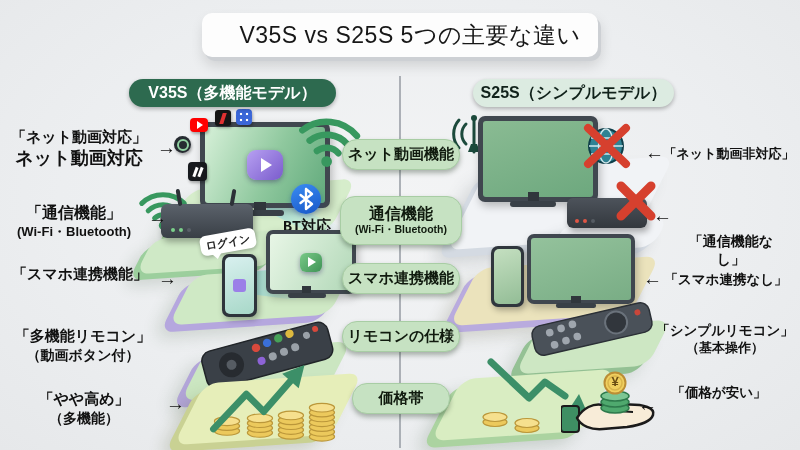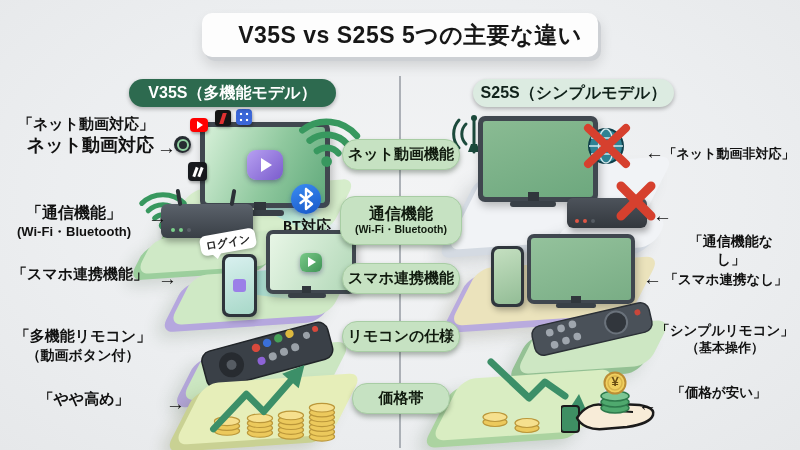--- a/index.html
+++ b/index.html
@@ -8,21 +8,21 @@
     background:radial-gradient(ellipse at 50% 45%, #f3f4f5 0%, #eceef0 60%, #e6e8ea 100%);
     font-family:"Liberation Sans","DejaVu Sans",sans-serif;color:#121212;
   }
   .abs{position:absolute;}
   
   .title-box{
     left:202px;top:13px;width:396px;height:44px;background:#fdfdfd;border-radius:10px;
     box-shadow:3px 4px 0 #cdd0d4, 2px 8px 14px rgba(0,0,0,.14);
     display:flex;align-items:center;justify-content:center;
   }
-  .title-box span{font-size:23px;font-weight:700;letter-spacing:.5px;color:#171717;margin-left:20px;}
+  .title-box span{font-size:23px;font-weight:400;letter-spacing:.5px;color:#171717;margin-left:20px;}
   .hdr{height:28px;border-radius:15px;display:flex;align-items:center;justify-content:center;
        font-size:16px;font-weight:700;box-shadow:0 2px 4px rgba(0,0,0,.28);}
   .hdr-left{left:129px;top:79px;width:207px;background:#2d6a4f;color:#fff;}
   .hdr-right{left:473px;top:79px;width:201px;background:#dcebe1;color:#10211a;}
   .divider{left:399px;top:76px;width:2px;height:372px;background:#a0a5ab;opacity:.85;}
   
   .pill{
     background:#c6e2c2;border:1px solid #a8cda4;border-radius:15px;
     box-shadow:0 3px 5px rgba(30,50,30,.35);
     display:flex;flex-direction:column;align-items:center;justify-content:center;
@@ -330,21 +330,21 @@
   <div class="abs pill" style="left:342px;top:321px;width:116px;height:29px;">
       <div class="main">リモコンの仕様</div>
     </div>
   <div class="abs pill" style="left:342px;top:263px;width:116px;height:29px;">
       <div class="main">スマホ連携機能</div>
     </div>
   <div class="abs pill" style="left:352px;top:383px;width:96px;height:29px;">
       <div class="main">価格帯</div>
     </div>
 
-  <div class="abs lbl" style="left:4px;top:114px;width:150px;text-align:right;">
+  <div class="abs lbl" style="left:4px;top:127px;width:150px;">
     <div style="font-size:15px;">「ネット動画対応」</div>
     <div style="font-size:18px;">ネット動画対応</div>
   </div>
   <span class="abs arrow" style="left:157px;top:137px;">→</span>
 
   <div class="abs lbl" style="left:0;top:203px;width:148px;">
     <div style="font-size:16px;">「通信機能」</div>
     <div style="font-size:13px;">(Wi-Fi・Bluetooth)</div>
   </div>
   <span class="abs arrow" style="left:148px;top:207px;">→</span>
@@ -354,20 +354,21 @@
   </div>
   <span class="abs arrow" style="left:158px;top:268px;">→</span>
 
   <div class="abs lbl" style="left:8px;top:326px;width:150px;">
     <div style="font-size:15px;">「多機能リモコン」</div>
     <div style="font-size:14px;">（動画ボタン付）</div>
   </div>
 
   <div class="abs lbl" style="left:24px;top:389px;width:120px;">
     <div style="font-size:15px;">「やや高め」</div>
+    <div style="font-size:14px;">（多機能）</div>
   </div>
   <span class="abs arrow" style="left:166px;top:393px;">→</span>
 
   <span class="abs arrow" style="left:645px;top:142px;">←</span>
   <div class="abs lbl" style="left:660px;top:146px;width:138px;">
     <div style="font-size:13px;">「ネット動画非対応」</div>
   </div>
 
   <span class="abs arrow" style="left:653px;top:205px;">←</span>
   <div class="abs lbl" style="left:675px;top:208px;width:112px;">

